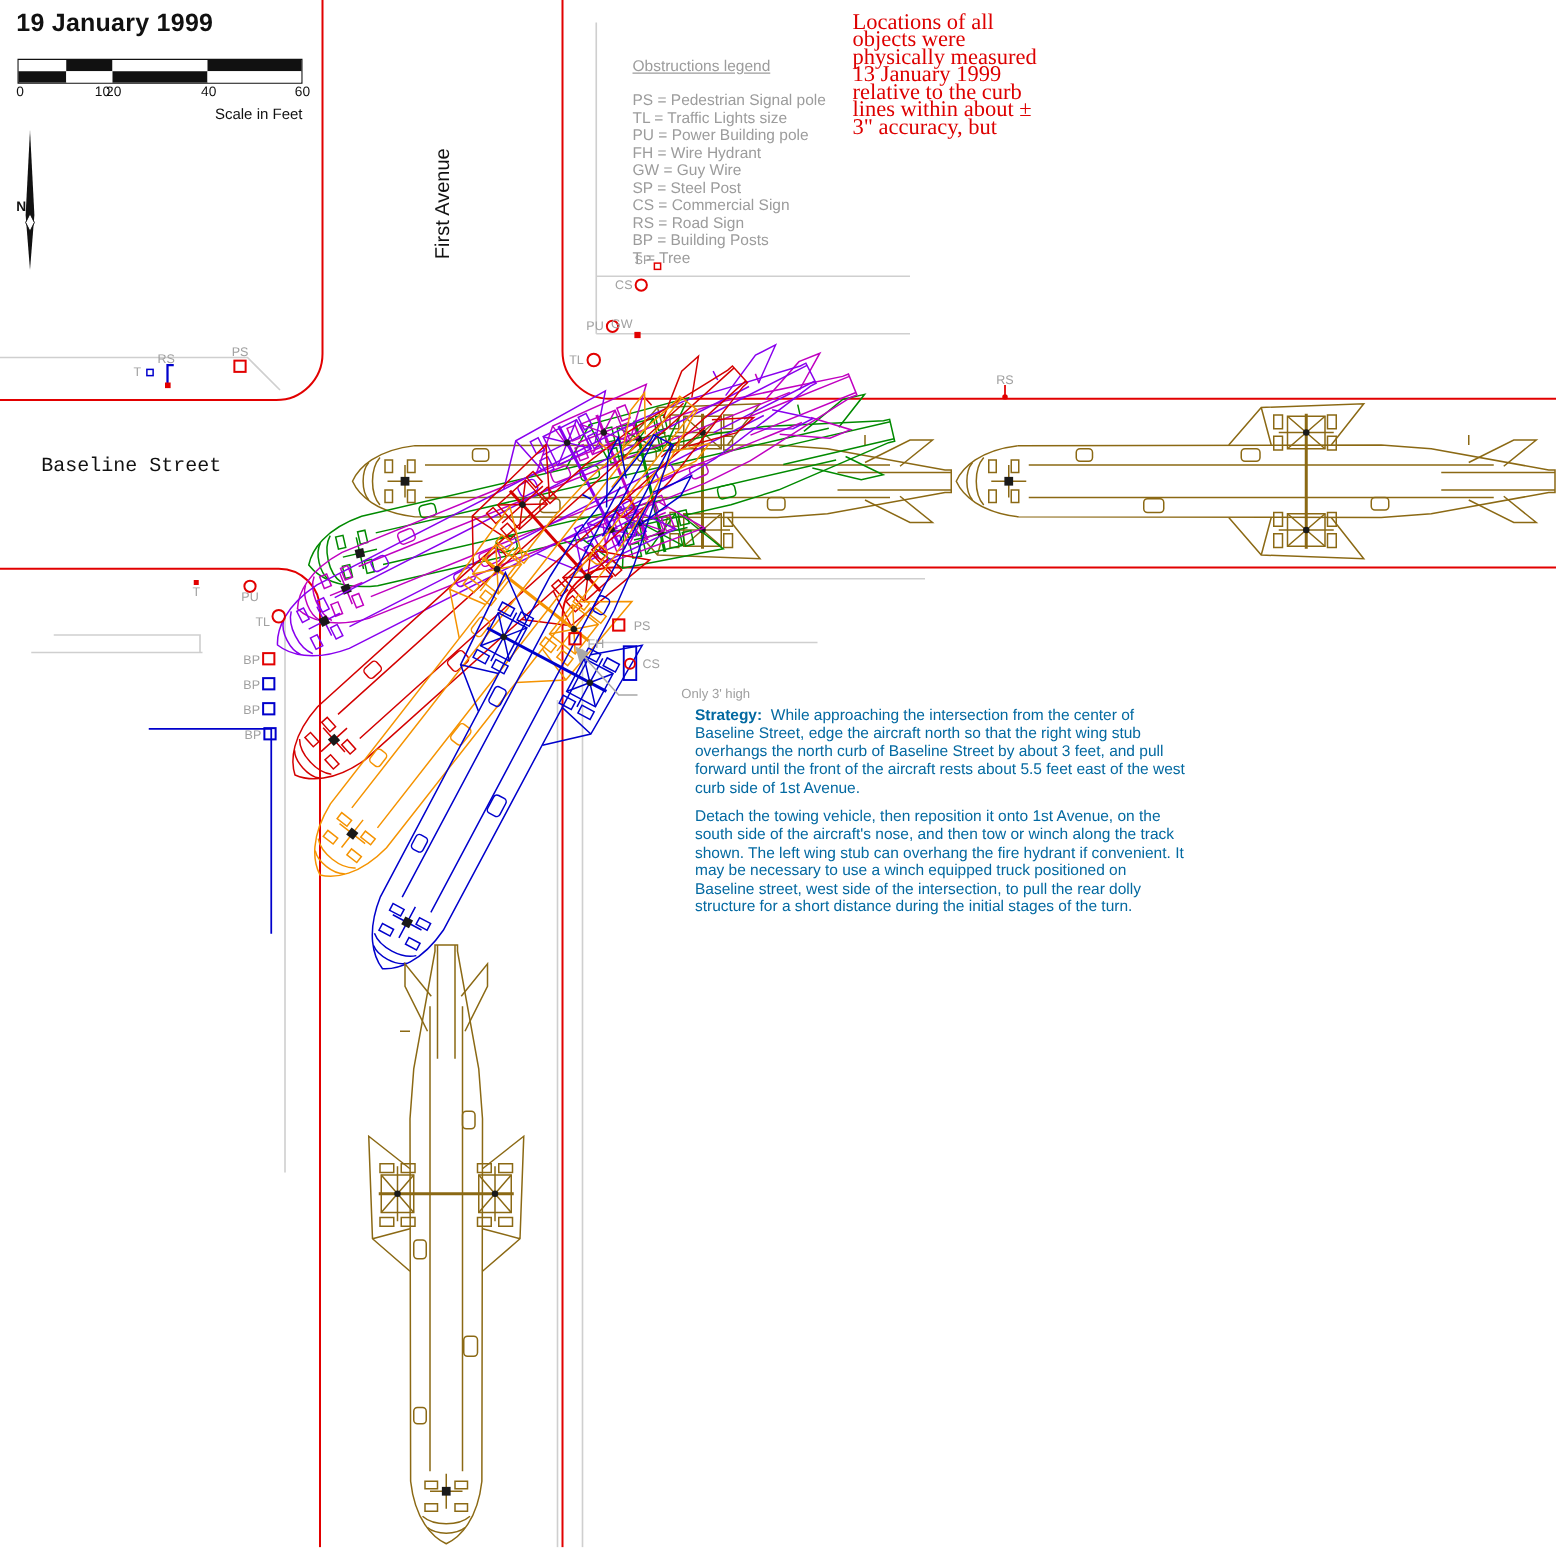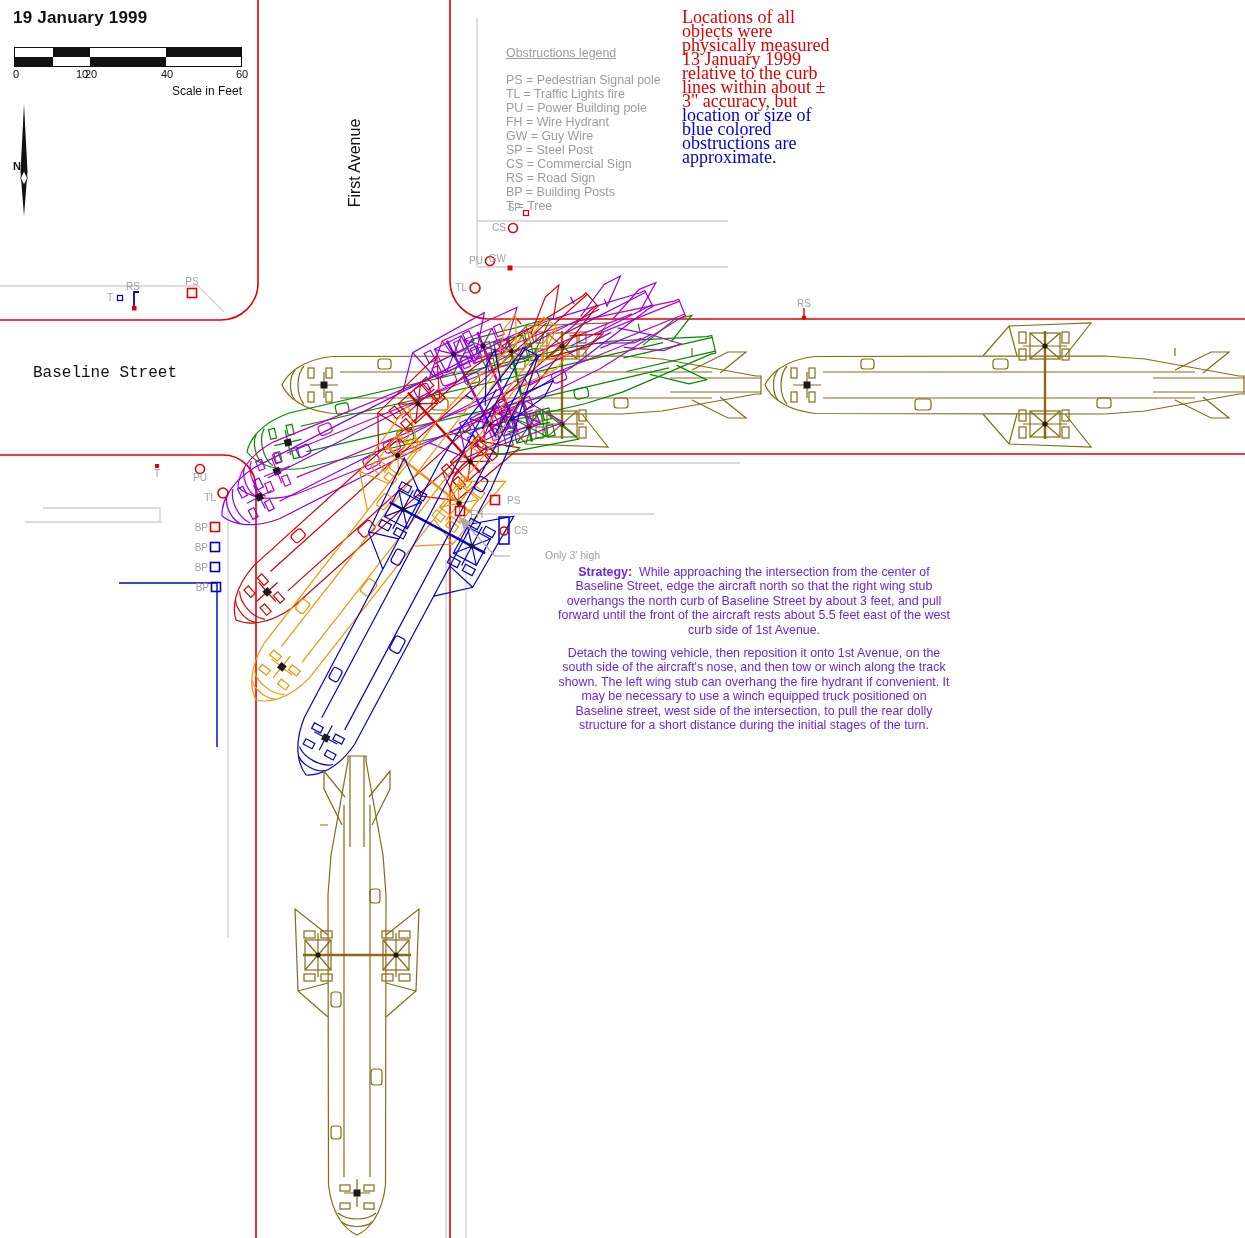--- a/index.html
+++ b/index.html
@@ -1,37 +1,37 @@
 <!DOCTYPE html>
 <html><head>
 <meta charset="utf-8">
 <style>
   html,body{margin:0;padding:0;background:#fff;}
   .canvas{position:relative;width:1245px;height:1238px;background:#fff;overflow:hidden;
           font-family:"Liberation Sans",sans-serif;color:#111;}
   #plan-svg{position:absolute;left:0;top:0;}
   .overlay{position:absolute;}
-  .title{font-size:17px;font-weight:bold;letter-spacing:0.2px;}
+  .title{font-size:20px;font-weight:bold;letter-spacing:0.2px;}
   .scalebar{position:absolute;border:1px solid #111;box-sizing:border-box;}
   .sb-row{position:absolute;left:0;width:100%;height:9px;display:flex;}
   .sb-cell{height:9px;}
   .sb-black{background:#111;}
   .sb-white{background:#fff;}
   .ticks{position:absolute;font-size:11px;color:#111;}
   .tick{position:absolute;transform:translateX(-50%);}
   .caption{font-size:12px;text-align:right;}
   .north-n{font-size:11px;font-weight:bold;}
   .street-label{font-size:16px;white-space:nowrap;}
   .street-label.vert{transform:translate(-50%,-50%) rotate(-90deg);}
   .legend{font-size:12.4px;color:#9c9c9c;line-height:14px;width:170px;}
   .legend-head{text-decoration:underline;margin-bottom:13px;}
   .note{font-size:18px;line-height:14px;width:162px;font-family:Liberation Serif, serif;}
   .note-red{display:block;color:#dd0000;}
   .note-blue{display:block;color:#0000cc;}
-  .strategy{font-size:12.4px;line-height:14.4px;width:396px;color:#6d28d9;text-align:center;}
+  .strategy{font-size:12.4px;line-height:14.4px;width:396px;color:#0369a1;}
   .strategy p{margin:0 0 9px 0;}
   .fh-note{font-size:10.5px;color:#a0a0a0;white-space:nowrap;}
   .mlabel{font-family:"Liberation Sans",sans-serif;font-size:10px;fill:#a0a0a0;}
 </style>
 </head>
 <body>
 
 <div class="canvas">
 
   <svg id="plan-svg" width="1245" height="1238" viewBox="0 0 1245 1238">
@@ -236,35 +236,34 @@
 
   <div class="overlay north-n" style="left:13px;top:160px;">N</div>
 
   <div class="overlay street-label vert" style="left:355px;top:163px;">First Avenue</div>
   <div class="overlay street-label" style="left:33px;top:364px;font-family:Liberation Mono, monospace;">Baseline Street</div>
 
   <div class="overlay legend" style="left:506px;top:10px;margin-top:36px;">
     <div class="legend-head">Obstructions legend</div>
     <div id="legend-items">
         <div>PS = Pedestrian Signal pole</div>
-        <div>TL = Traffic Lights fire</div>
+        <div>TL = Traffic Lights size</div>
         <div>PU = Power Building pole</div>
         <div>FH = Wire Hydrant</div>
         <div>GW = Guy Wire</div>
         <div>SP = Steel Post</div>
         <div>CS = Commercial Sign</div>
         <div>RS = Road Sign</div>
         <div>BP = Building Posts</div>
         <div>T = Tree</div>
       </div>
   </div>
 
   <div class="overlay note" style="left:682px;top:10px;">
     <span class="note-red">Locations of all objects were physically measured 13 January 1999 relative to the curb lines within about ± 3" accuracy, but</span>
-    <span class="note-blue">location or size of blue colored obstructions are approximate.</span>
   </div>
 
   <div class="overlay fh-note" style="left:497px;top:549px;margin-left:48px;">Only 3' high</div>
 
   <div class="overlay strategy" style="left:556px;top:565px;">
     <p><b>Strategy:</b>&nbsp;
        <span>While approaching the intersection from the center of Baseline Street, edge the aircraft north so that the right wing stub overhangs the north curb of Baseline Street by about 3 feet, and pull forward until the front of the aircraft rests about 5.5 feet east of the west curb side of 1st Avenue.</span></p>
     <p>Detach the towing vehicle, then reposition it onto 1st Avenue, on the south side of the aircraft's nose, and then tow or winch along the track shown.  The left wing stub can overhang the fire hydrant if convenient. It may be necessary to use a winch equipped truck positioned on Baseline street, west side of the intersection, to pull the rear dolly structure for a short distance during the initial stages of the turn.</p>
   </div>
 

